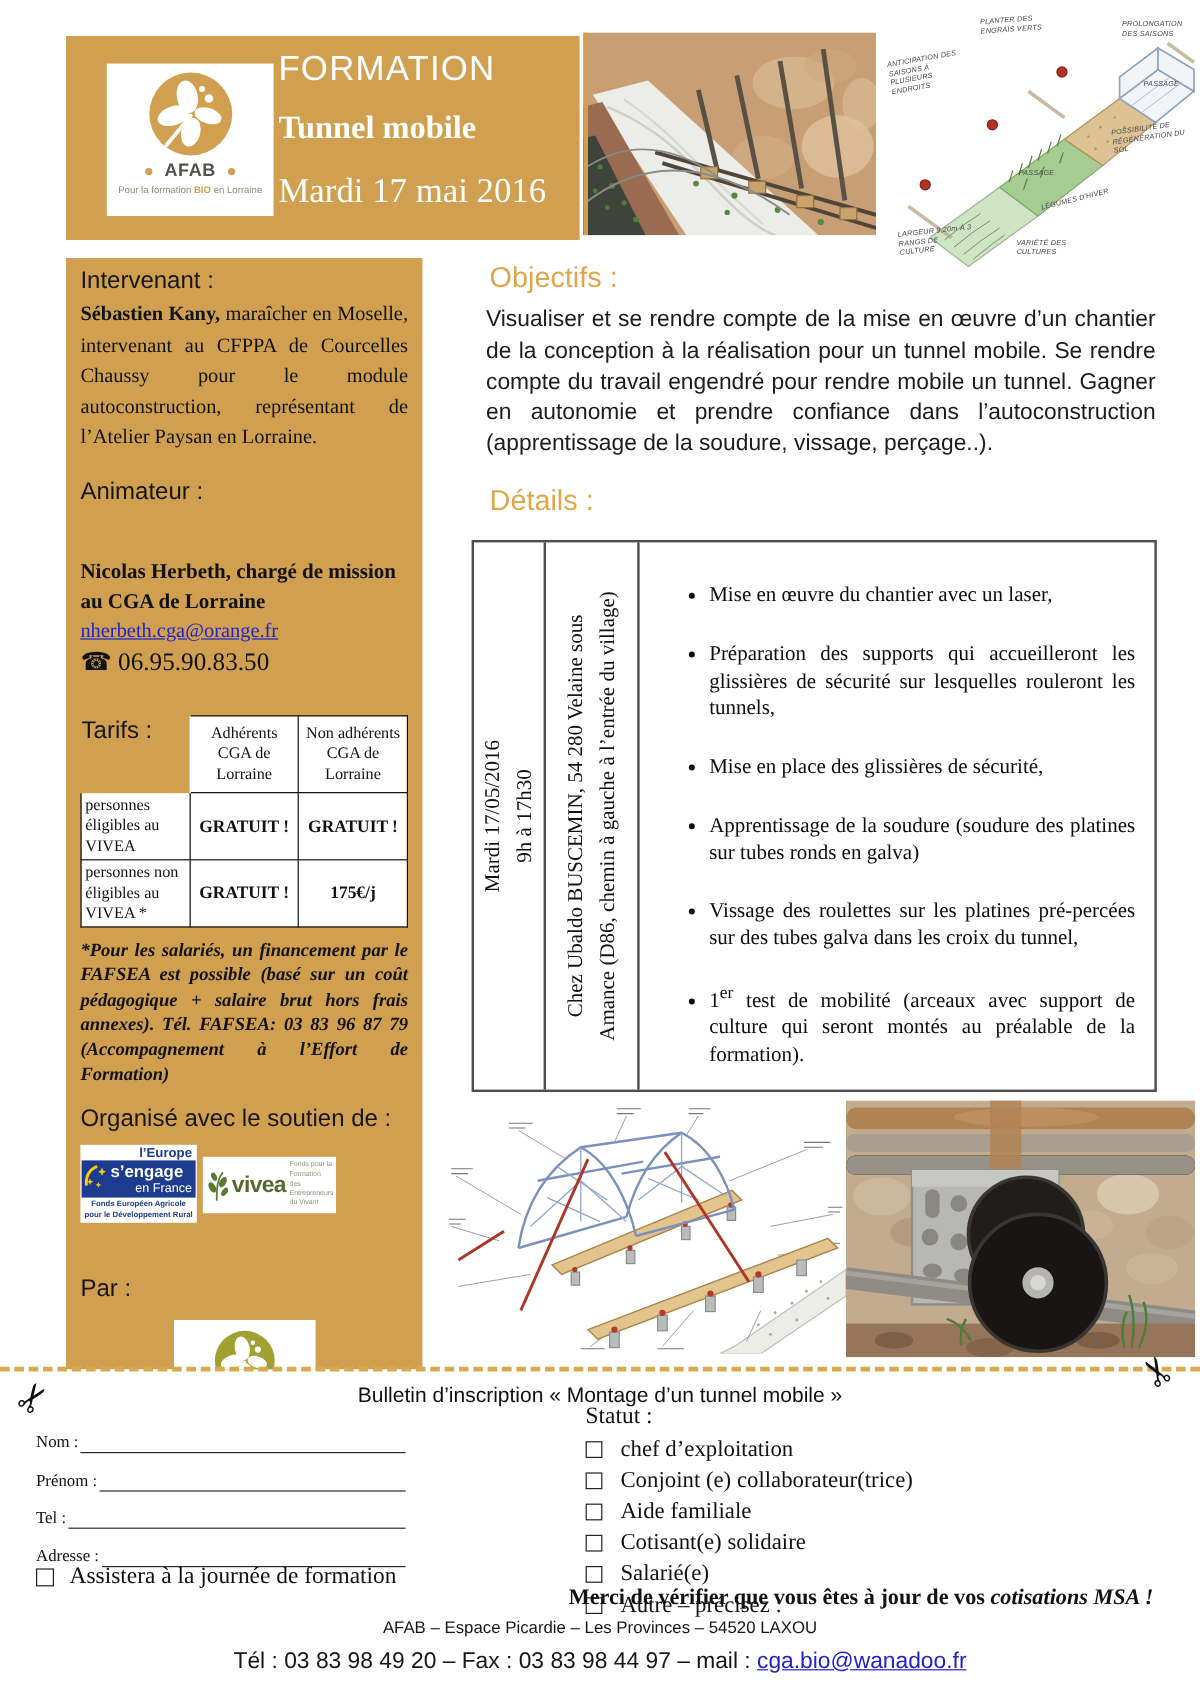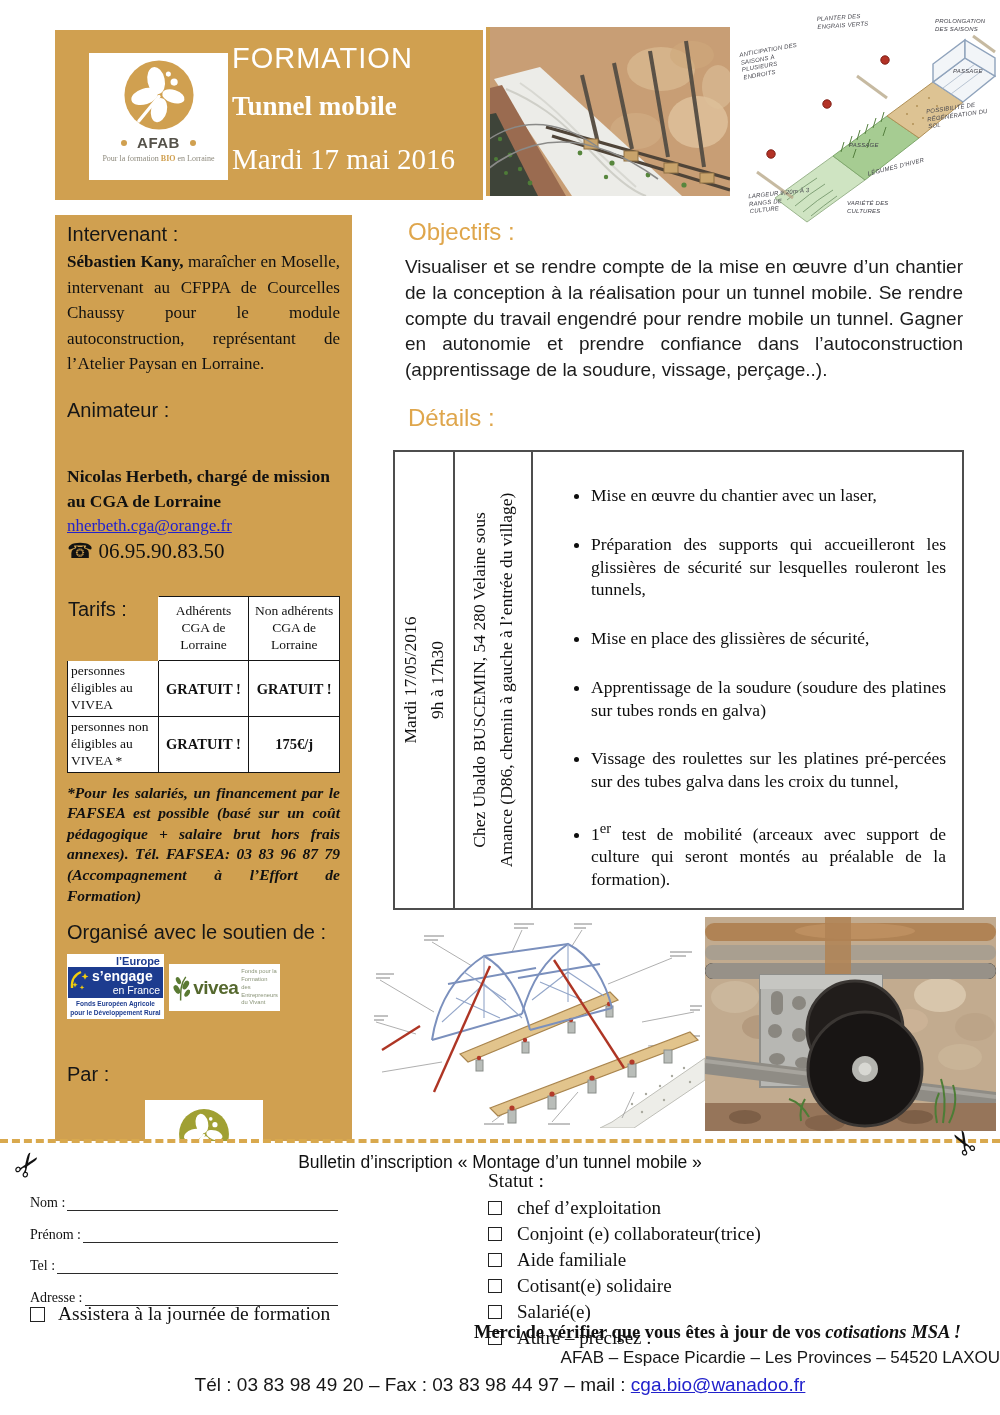--- a/index.html
+++ b/index.html
@@ -15,21 +15,21 @@
   .abs{ position:absolute; }
 
   
   #gold-band{ left:55px; top:30px; width:428px; height:170px; background:var(--gold); }
   #logo-box{ left:89px; top:53px; width:139px; height:127px; background:#fff;
              display:flex; flex-direction:column; align-items:center; padding-top:6px; }
   .logo-circle{ width:72px; height:72px; display:block; }
   .afab-row{ display:flex; align-items:center; gap:10px; margin-top:3px; }
   .gold-dot{ width:6px; height:6px; border-radius:50%; background:var(--gold); }
   .afab-name{ font:700 15px "Liberation Sans",sans-serif; color:#55524a; letter-spacing:.5px; }
-  .logo-tagline{ font-family:Liberation Serif, serif; font-size:8px; color:#8d897c; margin-top:3px; white-space:nowrap;text-align:center; }
+  .logo-tagline{ font-family:Liberation Sans, sans-serif; font-size:8px; color:#8d897c; margin-top:3px; white-space:nowrap;text-align:center; }
   .logo-tagline .bio{ color:var(--gold); font-weight:700; }
   #header-titles{ left:232px; top:42px; color:#fff; }
   .kicker{ font:29px "Liberation Sans",sans-serif; letter-spacing:1px; }
   .h-title{ font:700 27px "Liberation Serif",serif; margin-top:16px; }
   .h-date{ font:29px "Liberation Serif",serif; margin-top:21px; }
   #tunnel-photo{ left:486px; top:27px; width:244px; height:169px; }
   #field-sketch{ left:737px; top:2px; width:260px; height:235px; background:#fff; }
   #field-sketch svg{ position:absolute; left:0; top:0; }
   .anno{ position:absolute; font-family:"Liberation Sans",sans-serif; font-style:italic;
          font-size:6px; line-height:1.25; color:#44444c; letter-spacing:.2px; }
@@ -101,22 +101,22 @@
   .field .lbl{ white-space:nowrap; }
   .field .line{ flex:1; border-bottom:1.5px solid #2b2b2b; height:100%; margin-left:2px; }
   .cb{ width:15px; height:15px; border:1.6px solid #222; background:#fff; flex:none; }
   #attend{ left:30px; top:1303px; display:flex; align-items:center; gap:13px; font-size:19.5px; }
   #statut{ left:488px; top:1170px; }
   .statut-h{ font-size:19.5px; margin-bottom:5px; }
   .opt{ display:flex; align-items:center; gap:15px; margin-bottom:4px; font-size:19px; }
   .opt .cb{ width:14px; height:14px; }
   #msa{ left:430px; top:1322px; width:575px; font-weight:700; font-size:18.5px; text-align:center; }
   #msa .it{ font-style:italic; }
-  #footer1{ left:0; top:1348px; width:1000px; text-align:right;
-            font-family:"Liberation Sans",sans-serif; font-size:17px; color:#161616; }
+  #footer1{ left:0; top:1348px; width:1000px; text-align:center;
+            font-family:"Liberation Sans",sans-serif; font-size:14px; color:#161616; }
   #footer2{ left:0; top:1374px; width:1000px; text-align:center;
             font-family:"Liberation Sans",sans-serif; font-size:19px; color:#161616; }
   #footer2 a{ color:var(--link); }
 </style>
 </head>
 <body>
 
 <svg width="0" height="0" style="position:absolute" aria-hidden="true">
   <symbol id="flower" viewBox="0 0 100 100">
     <g fill="#fff">

